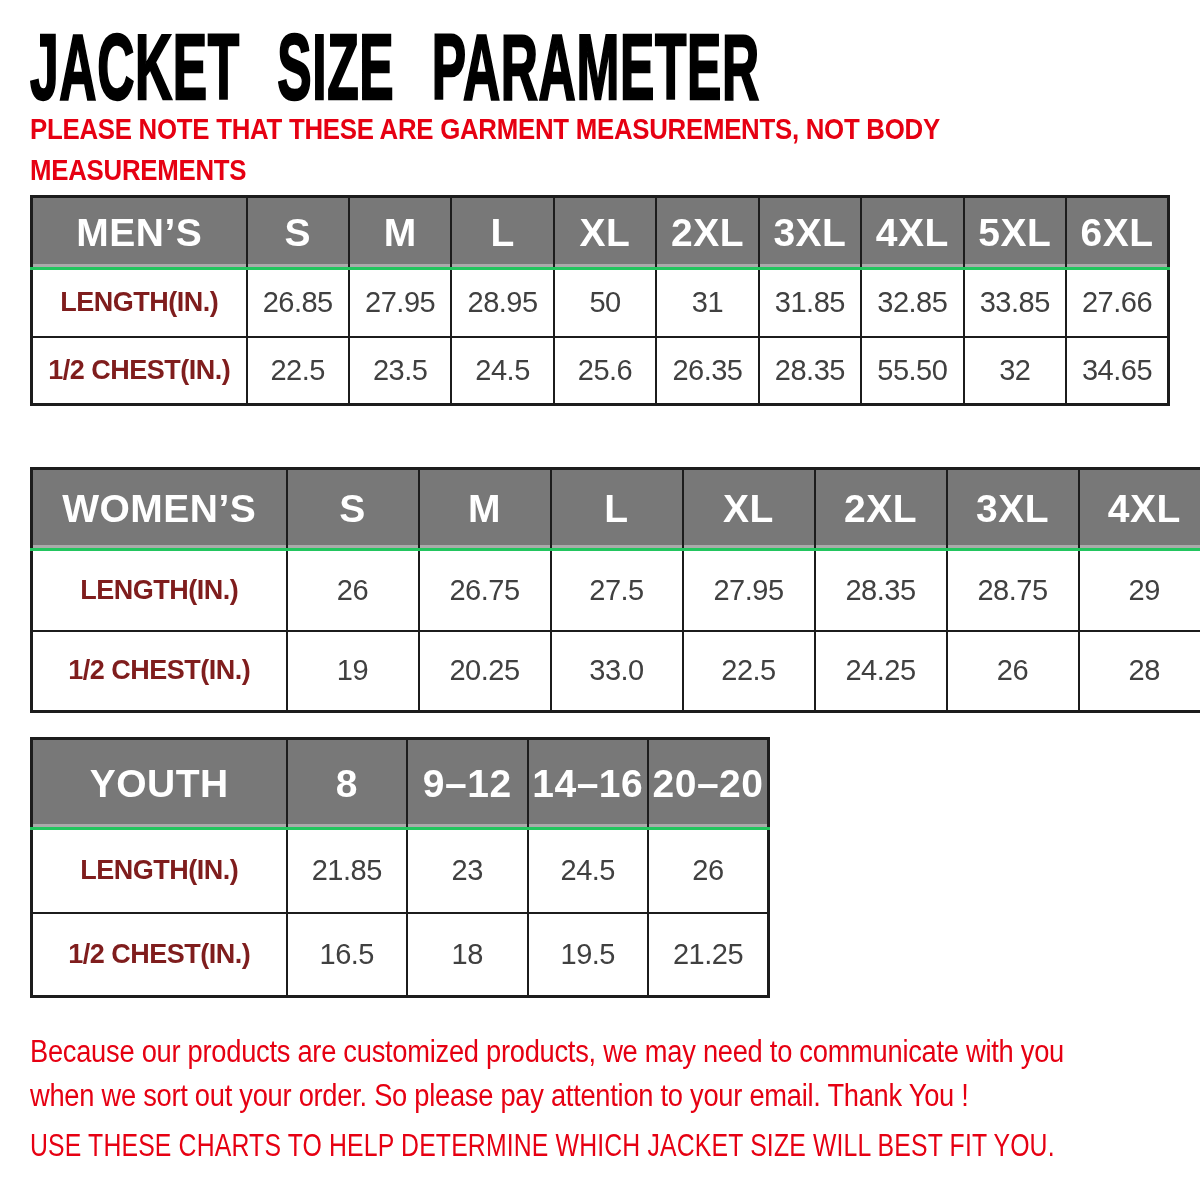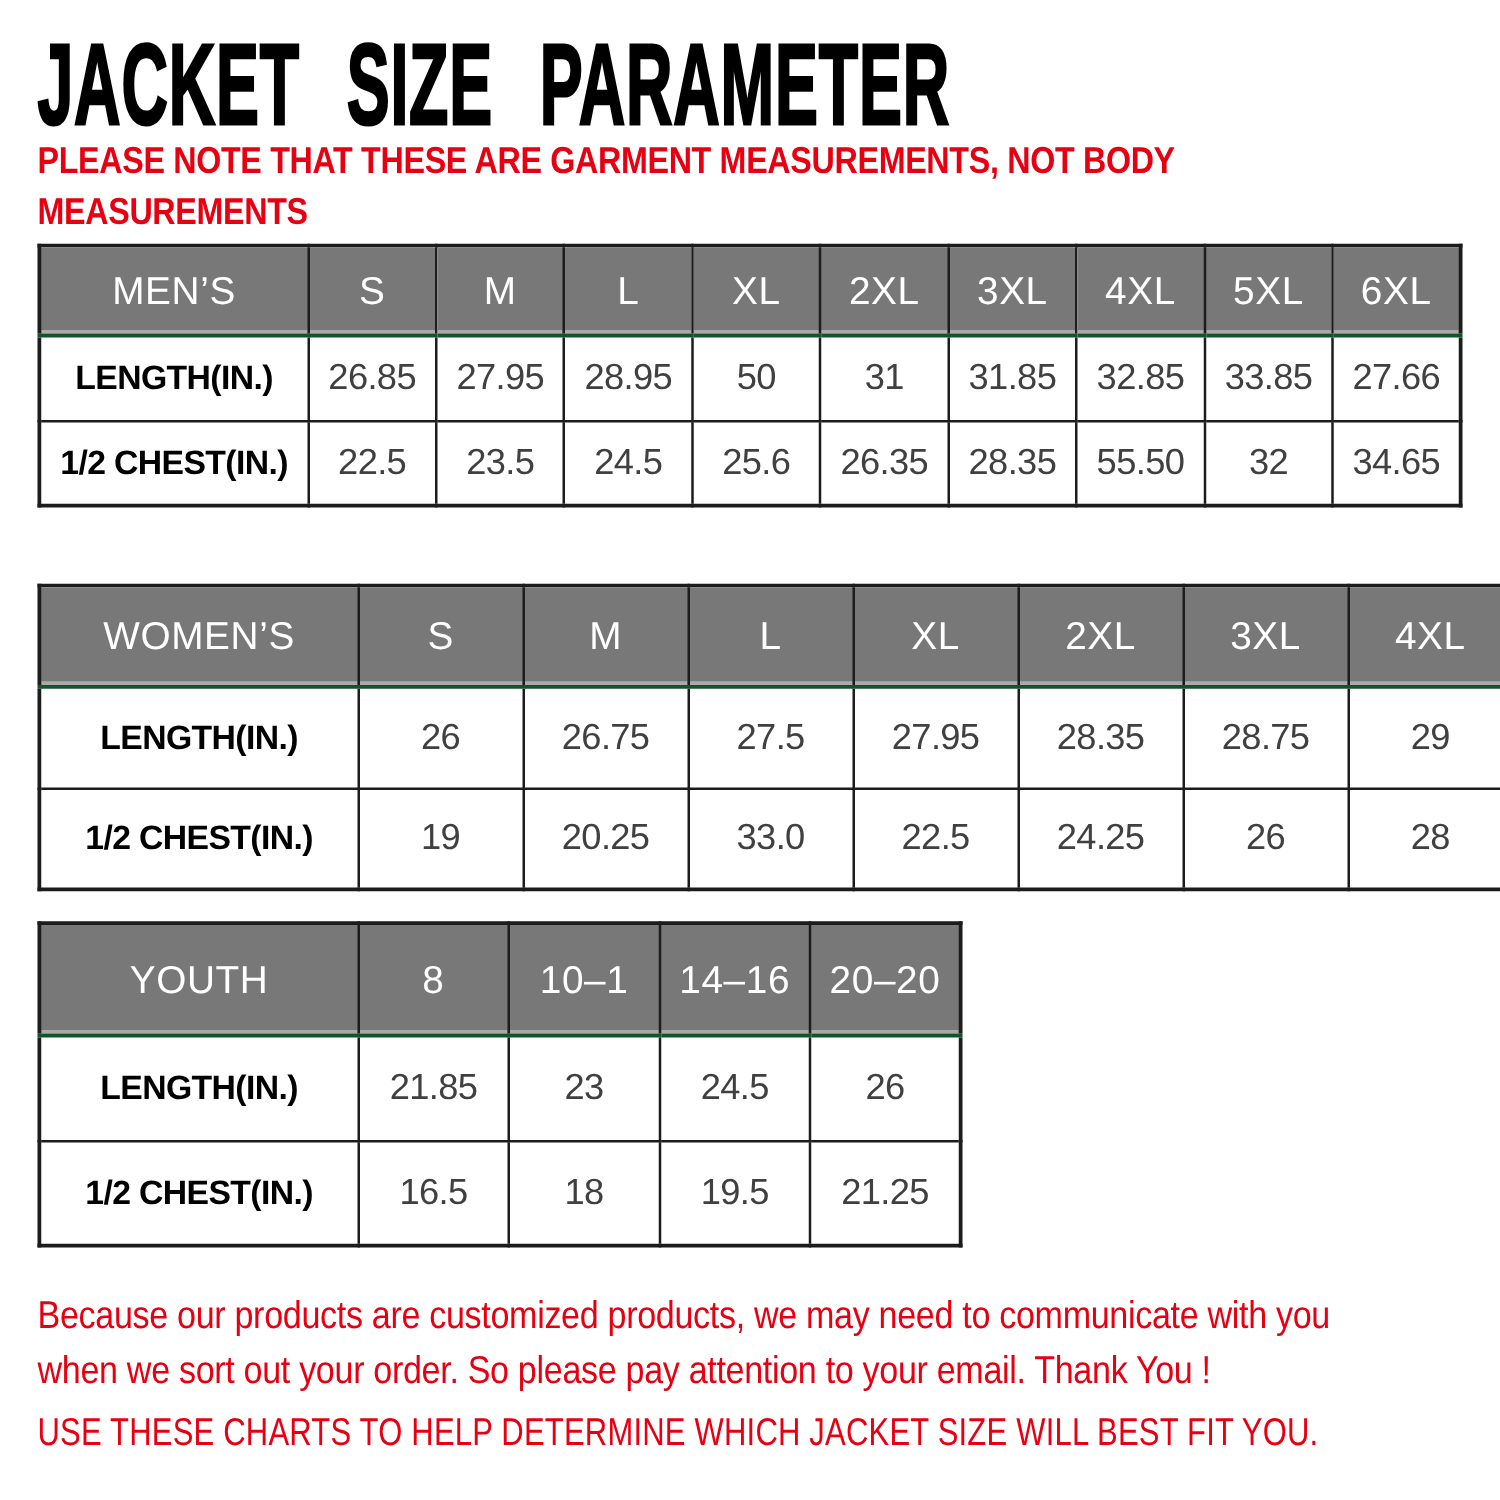--- a/index.html
+++ b/index.html
@@ -47,26 +47,26 @@
     border:3px solid #1c1c1c;
     background:#ffffff;
   }
   .size-table th, .size-table td {
     border:2px solid #1c1c1c;
     text-align:center; vertical-align:middle; padding:0;
     overflow:hidden;
   }
   .size-table thead th {
     background:#787878; color:#ffffff;
-    font-size:31px; font-weight:normal; letter-spacing:0.5px;
+    font-size:39px; font-weight:bold; letter-spacing:0.5px;
     box-shadow:inset 0 -3px 0 #aaaaaa;
-    border-bottom:3px solid #14532d;
+    border-bottom:3px solid #22c55e;
   }
   .size-table td.row-label {
-    font-size:27px; font-weight:bold; color:#000000;
+    font-size:27px; font-weight:bold; color:#7f1d1d;
     letter-spacing:-0.5px;
   }
   .size-table td.val {
     font-size:29px; color:#404040; letter-spacing:-0.5px;
   }
 
   #mens-table   { left:30px; top:195px;  width:1140px; }
   #mens-table thead tr { height:72px; }
   #mens-table tbody tr { height:68px; }
 
@@ -197,21 +197,21 @@
       <col style="width:255px">
       <col>
         <col>
         <col>
         <col>
     </colgroup>
     <thead>
       <tr>
         <th>YOUTH</th>
         <th>8</th>
-        <th>10–1</th>
+        <th>9–12</th>
         <th>14–16</th>
         <th>20–20</th>
       </tr>
     </thead>
     <tbody>
       <tr>
         <td class="row-label">LENGTH(IN.)</td>
         <td class="val">21.85</td>
         <td class="val">23</td>
         <td class="val">24.5</td>

